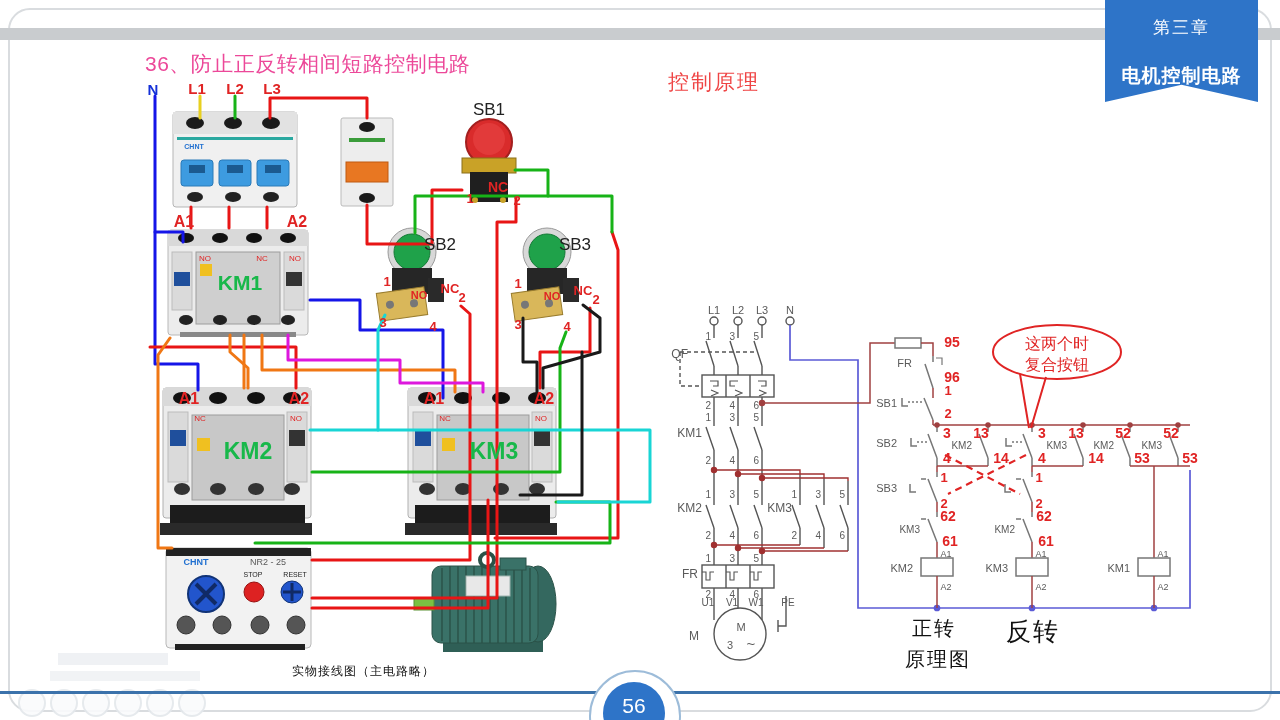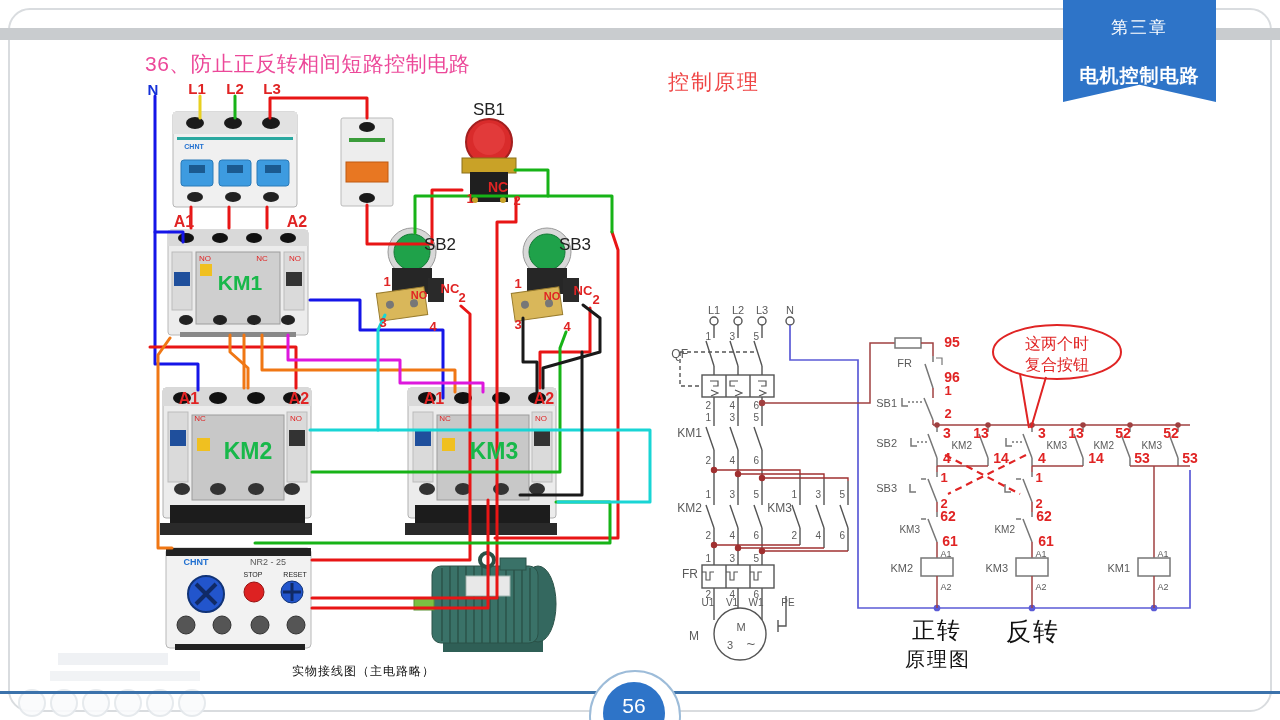--- a/index.html
+++ b/index.html
@@ -1,33 +1,33 @@
 <!DOCTYPE html>
 <html><head>
 <meta charset="utf-8">
 <style>
   html,body{margin:0;padding:0;background:#fff;}
   .slide{position:relative;width:1280px;height:720px;background:#fff;overflow:hidden;
          font-family:"Liberation Sans","DejaVu Sans",sans-serif;}
   .frame{position:absolute;left:8px;top:8px;width:1260px;height:700px;border:2px solid #d9dcdf;
          border-radius:22px;z-index:0;}
   .topband{position:absolute;left:0;top:28px;width:1280px;height:12px;background:#c9cccf;z-index:1;}
-  .ribbon{position:absolute;left:1063px;top:0;width:153px;height:102px;background:#2e74c8;z-index:6;
+  .ribbon{position:absolute;left:1105px;top:0;width:153px;height:102px;background:#2e74c8;z-index:6;
           clip-path:polygon(0 0,100% 0,100% 100%,50% 83%,0 100%);
           color:#fff;text-align:center;}
   .ribbon .l1{margin-top:16px;font-size:17px;letter-spacing:2px;}
   .ribbon .l2{margin-top:24px;font-size:19px;font-weight:bold;letter-spacing:1px;}
   .title{position:absolute;left:145px;top:50px;font-size:21px;color:#ec4899;z-index:3;letter-spacing:0.5px;}
   .heading{position:absolute;left:668px;top:68px;font-size:21px;color:#ef4444;z-index:3;letter-spacing:2px;}
   .body-text{position:absolute;left:657px;top:104px;width:516px;font-size:17.5px;line-height:33px;
              color:#111;text-align:justify;z-index:3;}
   .cap{position:absolute;color:#111;z-index:3;}
   .cap.wiring{left:292px;top:663px;font-size:12px;letter-spacing:1px;}
   .cap.schematic{left:905px;top:646px;font-size:20px;letter-spacing:2px;text-align:right;}
-  .cap.fwd{left:912px;top:615px;font-size:23px;letter-spacing:2px;}
+  .cap.fwd{left:912px;top:615px;font-size:20px;letter-spacing:2px;}
   .cap.rev{left:1006px;top:615px;font-size:25px;letter-spacing:2px;}
   .bottomline{position:absolute;left:0;top:691px;width:1280px;height:3px;background:#3b72ab;z-index:4;}
   .page-ring{position:absolute;left:589px;top:670px;width:88px;height:88px;border-radius:50%;
              background:#fff;border:2px solid #9dbcd9;z-index:5;}
   .page-badge{position:absolute;left:603px;top:682px;width:62px;height:62px;border-radius:50%;
               background:#2e74c8;color:#fff;font-size:21px;display:flex;align-items:center;
               justify-content:center;z-index:6;padding-bottom:14px;box-sizing:border-box;}
   .watermark{position:absolute;left:10px;top:645px;width:250px;height:72px;z-index:2;opacity:0.9;}
   .watermark .wm-r1{position:absolute;left:48px;top:8px;width:110px;height:12px;background:#eef0f3;}
   .watermark .wm-r2{position:absolute;left:40px;top:26px;width:150px;height:10px;background:#f0f2f5;}

